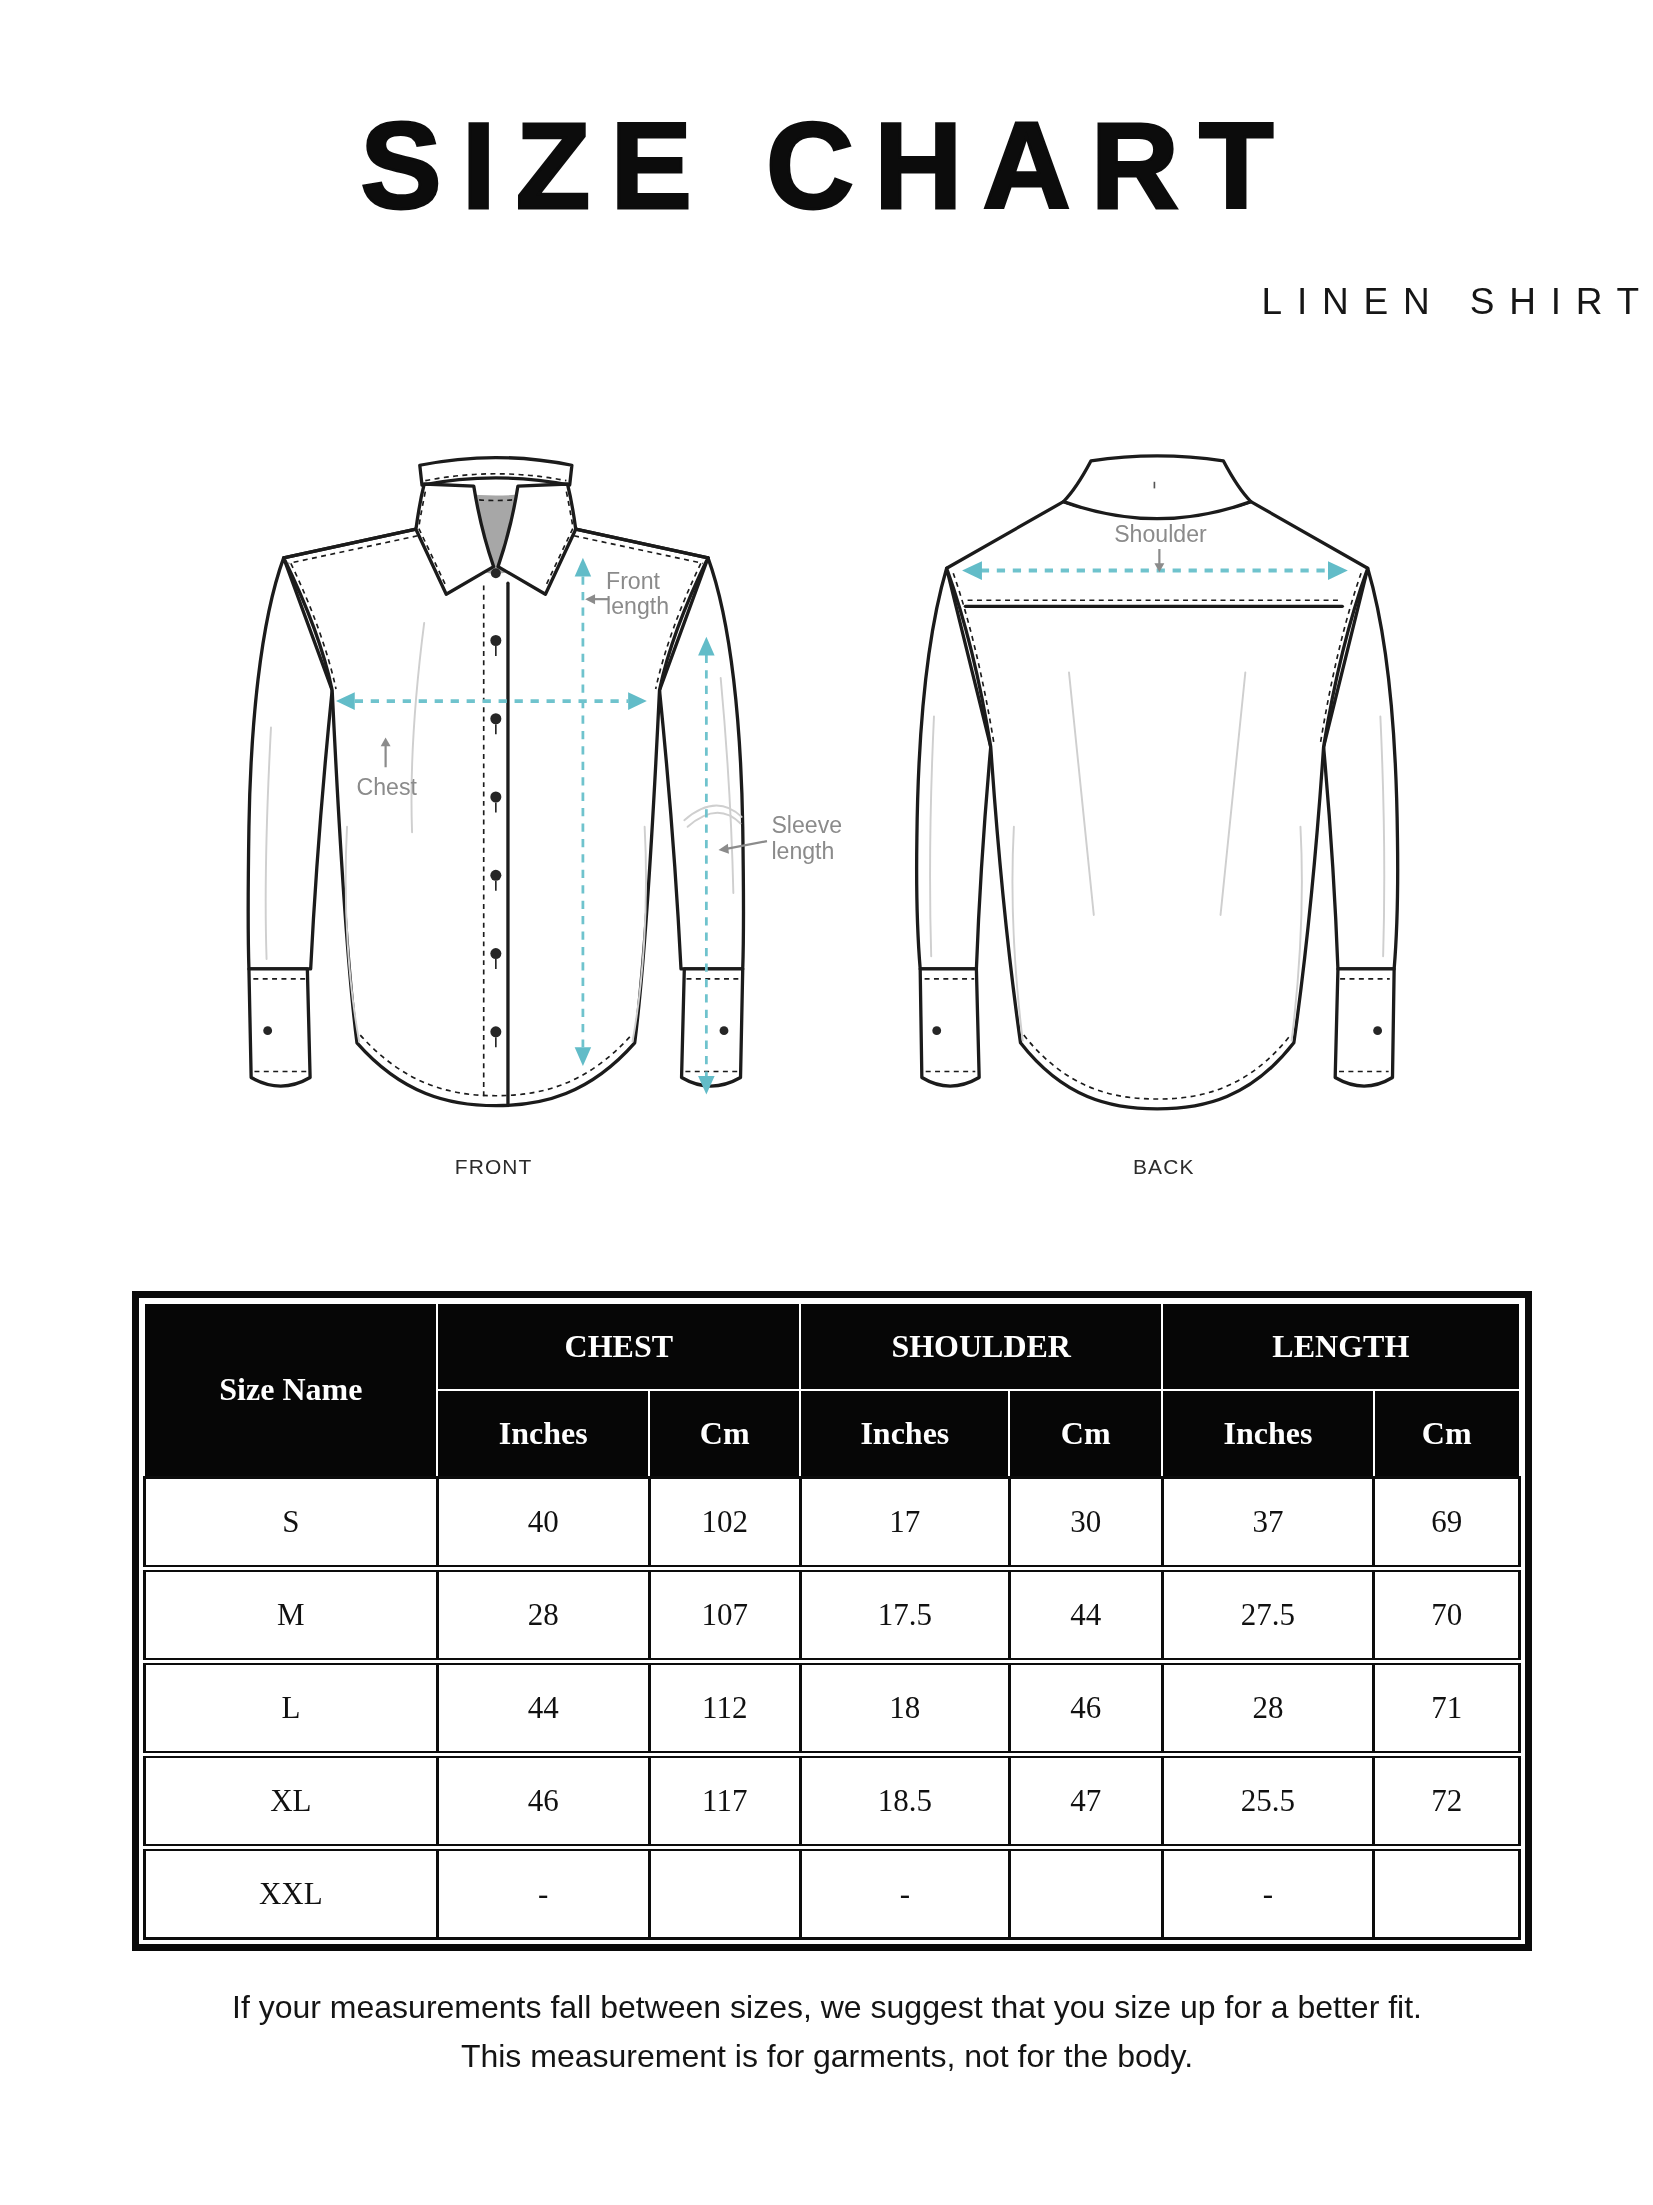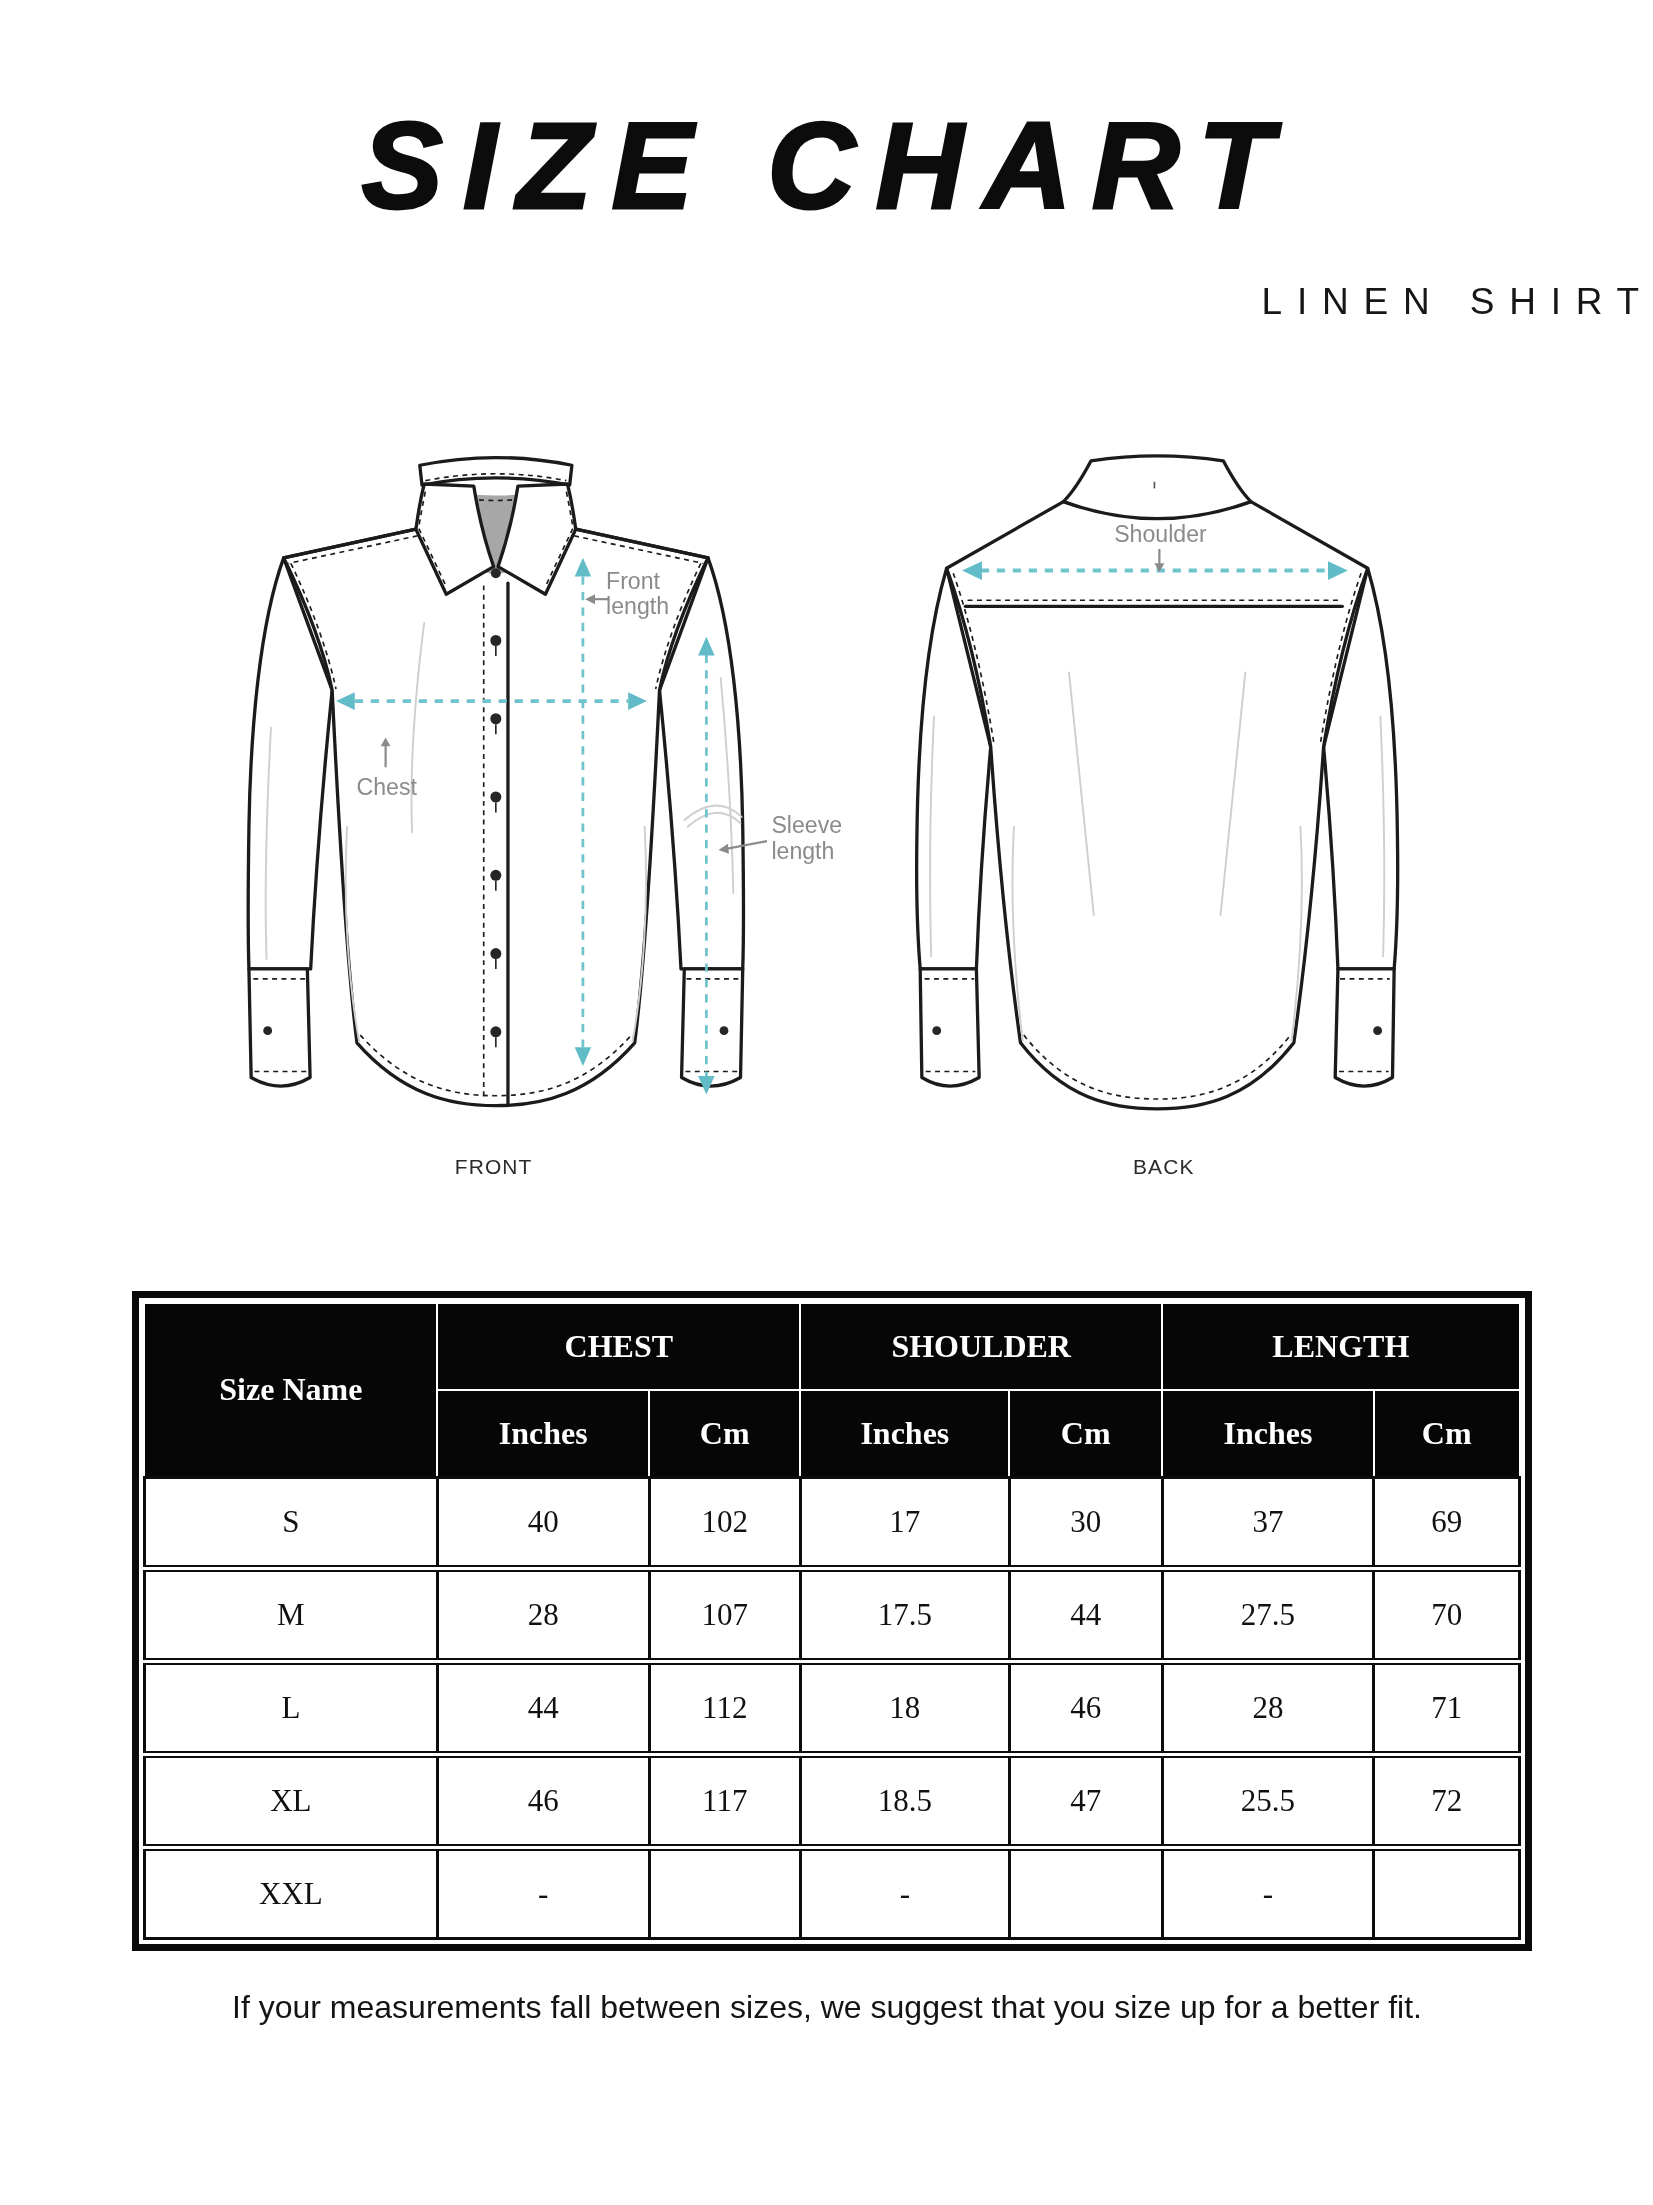--- a/index.html
+++ b/index.html
@@ -1,21 +1,21 @@
 <!DOCTYPE html>
 <html style="font-size:8.8px"><head>
 <meta charset="utf-8">
 <style>
   html,body{margin:0;padding:0;background:#ffffff;}
   .page{position:relative;width:1654px;height:2205px;background:#ffffff;overflow:hidden;
         font-family:"Liberation Sans",sans-serif;}
 
   .title{position:absolute;top:105px;left:0;width:100%;text-align:center;
          font-size:122px;font-weight:bold;line-height:1;letter-spacing:.165em;
-         color:#0c0c0c;-webkit-text-stroke:2.8px #0c0c0c;white-space:nowrap;font-style:italic;}
+         color:#0c0c0c;-webkit-text-stroke:2.8px #0c0c0c;white-space:nowrap;}
   .subtitle{position:absolute;top:283px;left:0;width:100%;text-align:right;
             font-size:37px;font-weight:400;line-height:1;letter-spacing:.40em;
             color:#161616;white-space:nowrap;}
 
   .diagram{position:absolute;left:165px;top:441px;}
 
   .table-wrap{position:absolute;left:132px;top:1291px;width:1400px;box-sizing:border-box;
               border:7.7px solid #0a0a0a;background:#ffffff;padding:3.9px;}
   table.size-table{width:100%;border-collapse:collapse;table-layout:fixed;}
   .size-table th{background:#060606;color:#ffffff;border:2.8px solid #ffffff;
@@ -260,16 +260,17 @@
           <td></td>
           <td>-</td>
           <td></td>
         </tr>
       </tbody>
     </table>
   </div>
 
   <div class="footer">
     <div>If your measurements fall between sizes, we suggest that you size up for a better fit.</div>
+    <div>This measurement is for garments, not for the body.</div>
   </div>
 
 </div>
 
 
 </body></html>

